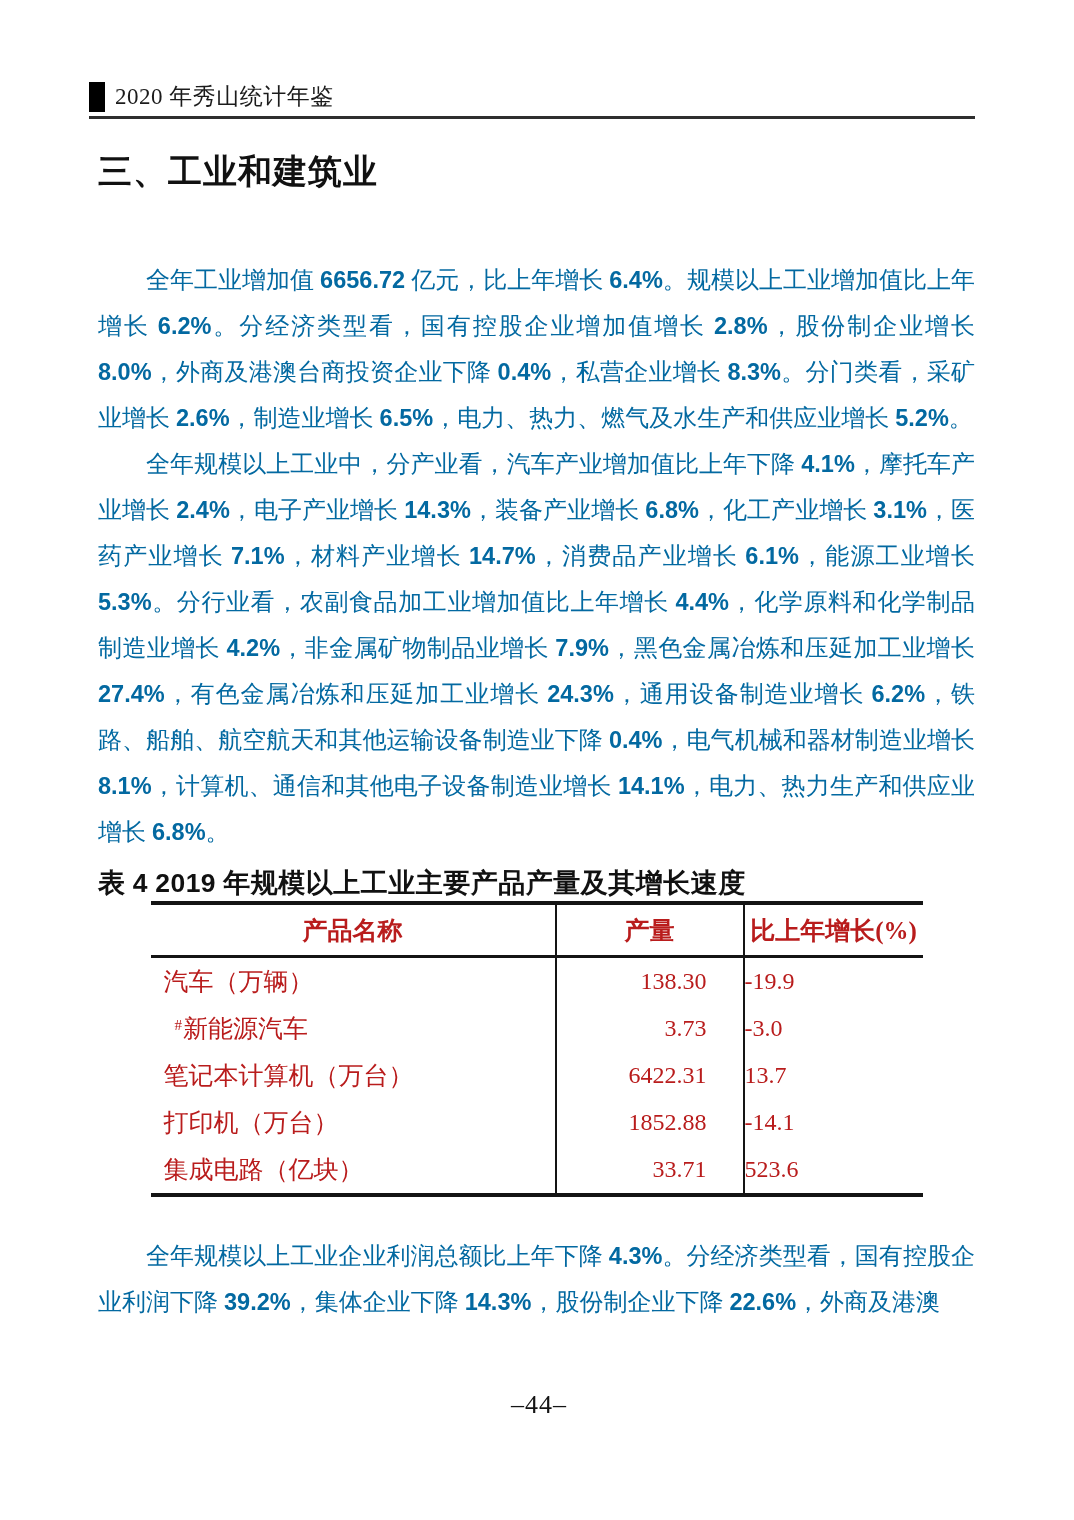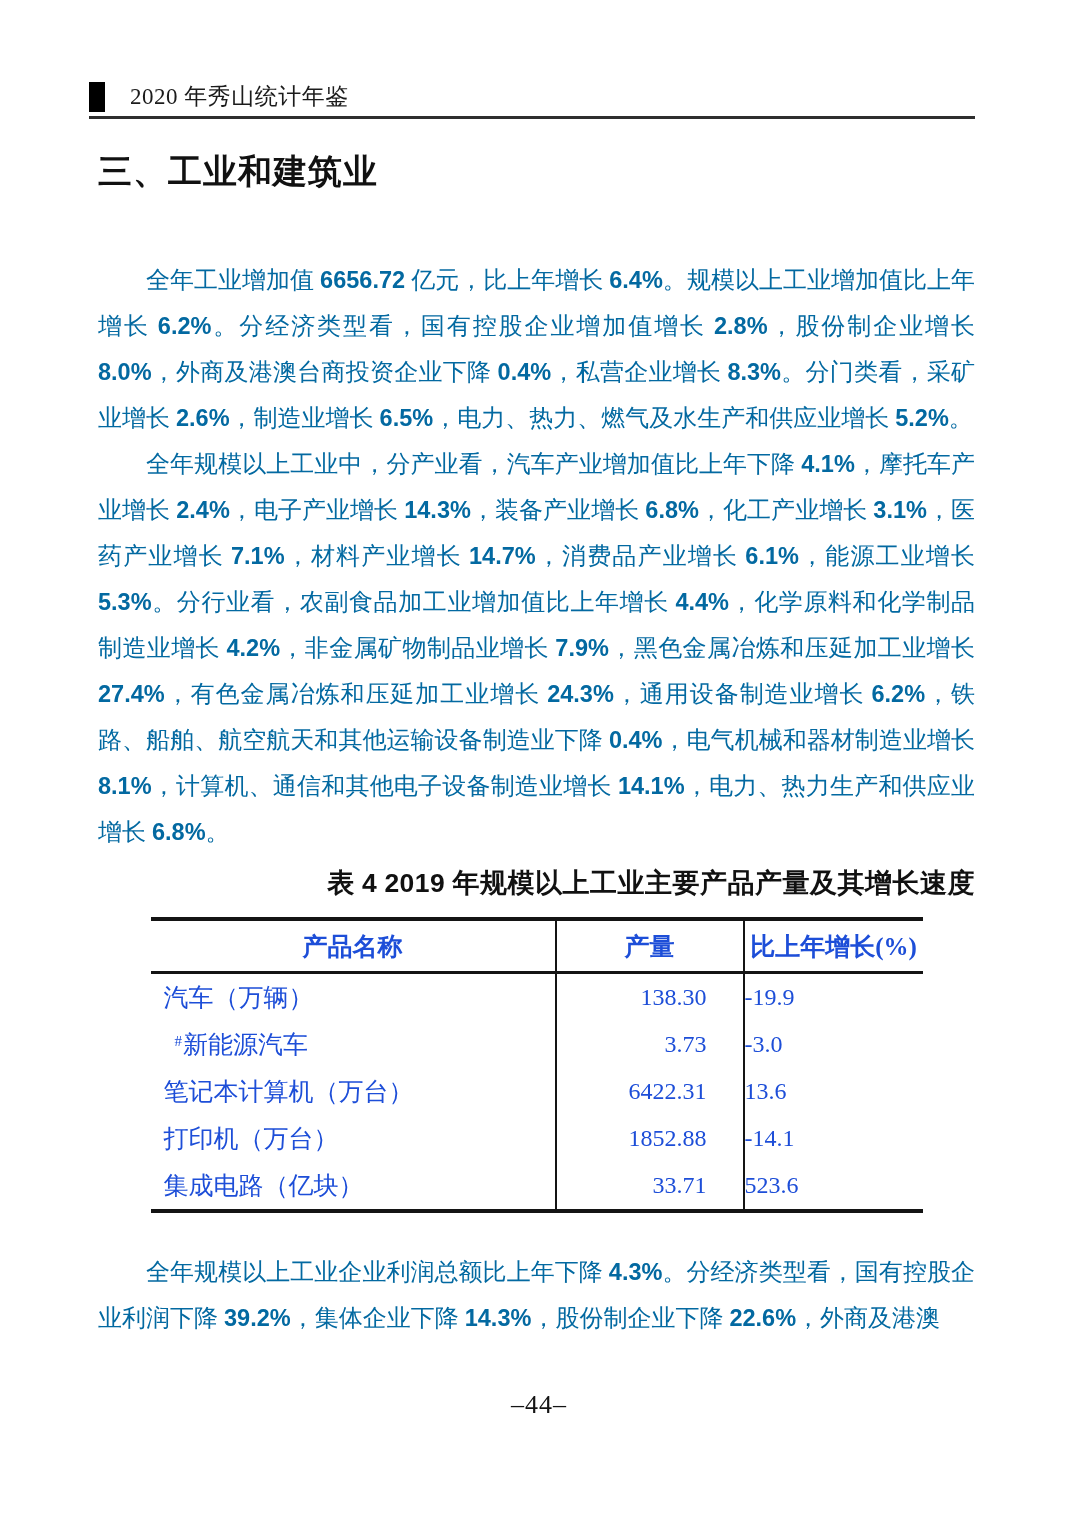--- a/index.html
+++ b/index.html
@@ -7,21 +7,21 @@
     position:relative;
     width:1074px;height:1520px;
     box-sizing:border-box;
     background:#ffffff;
     padding:80px 99px 0 98px;
     font-family:"Liberation Serif","DejaVu Serif",serif;
     color:#181818;
     overflow:hidden;
   }
   
-  .running-header{display:flex;align-items:flex-end;gap:25px;margin-left:-9px;height:32px;}
+  .running-header{display:flex;align-items:flex-end;gap:10px;margin-left:-9px;height:32px;}
   .marker{width:16px;height:30px;background:#000;flex:0 0 auto;}
   .header-title{font-size:23px;color:#1b1b1b;letter-spacing:0.5px;white-space:nowrap;}
   .header-rule{height:3px;background:#2e2e2e;margin:4px 0 0 -9px;}
   
   .section-title{
     margin:30px 0 0;
     font-family:"Liberation Sans","DejaVu Sans",sans-serif;
     font-weight:bold;font-size:34px;color:#111;letter-spacing:1px;
   }
   
@@ -30,30 +30,30 @@
     text-align:justify;text-indent:2em;color:#0369a1;
   }
   .p1{margin-top:62px;}
   .p3{margin-top:36px;}
   .num{
     font-family:"Liberation Sans","DejaVu Sans",sans-serif;
     font-weight:bold;font-size:0.98em;
   }
   
   .table-caption{
-    margin:10px 0 0;text-align:right;
+    margin:10px 0 0;text-align:left;
     font-size:27px;font-weight:bold;color:#111;letter-spacing:0.5px;
   }
   
   .stat-table{
-    width:768px;margin:16px auto 0;
+    width:768px;margin:0 auto 0;
     border-collapse:collapse;table-layout:fixed;
     border-top:4px solid #141414;
     border-bottom:4px solid #141414;
-    font-size:25px;color:#1d4ed8;
+    font-size:25px;color:#b91c1c;
   }
   .stat-table th{
     height:50px;font-weight:bold;font-size:25px;
     border-bottom:3px solid #141414;text-align:center;
     padding:0;
   }
   .stat-table td{height:47px;padding:0;}
   .stat-table th:nth-child(2),.stat-table td:nth-child(2),
   .stat-table th:nth-child(3),.stat-table td:nth-child(3){
     border-left:2px solid #141414;
@@ -102,21 +102,21 @@
         <td>-19.9</td>
       </tr>
       <tr>
         <td class="sub"><sup class="sub-mark">#</sup><span>新能源汽车</span></td>
         <td>3.73</td>
         <td>-3.0</td>
       </tr>
       <tr>
         <td>笔记本计算机（万台）</td>
         <td>6422.31</td>
-        <td>13.6</td>
+        <td>13.7</td>
       </tr>
       <tr>
         <td>打印机（万台）</td>
         <td>1852.88</td>
         <td>-14.1</td>
       </tr>
       <tr>
         <td>集成电路（亿块）</td>
         <td>33.71</td>
         <td>523.6</td>

